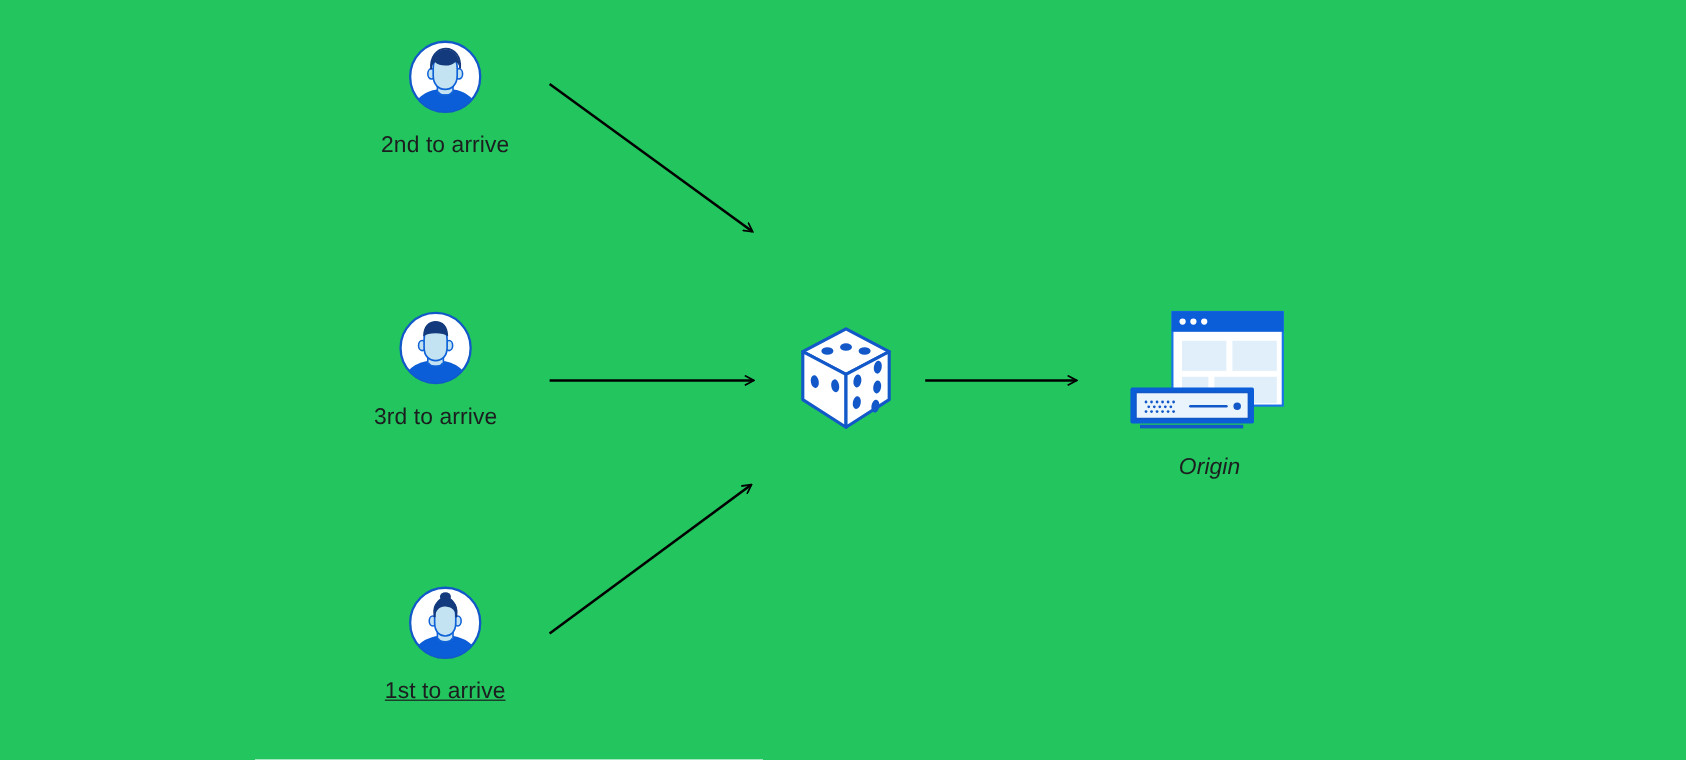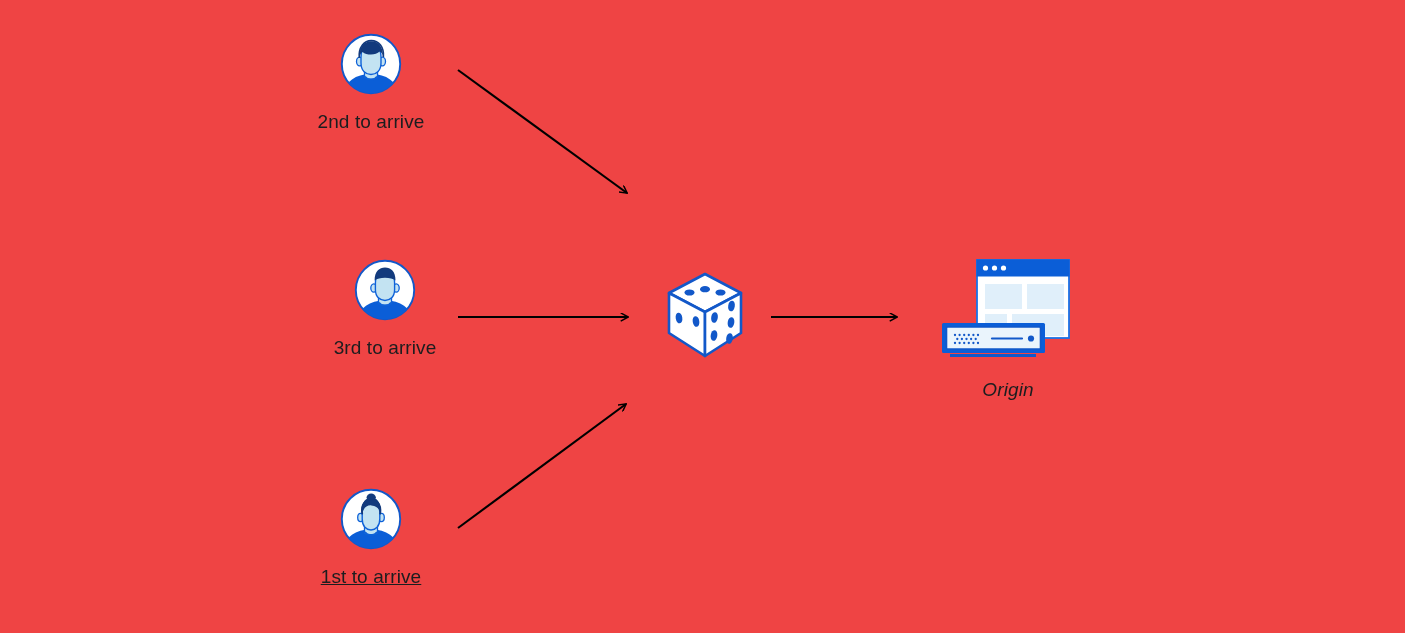--- a/index.html
+++ b/index.html
@@ -8,21 +8,21 @@
     background: #ffffff;
   }
   body {
     font-family: "Liberation Sans", sans-serif;
     -webkit-font-smoothing: antialiased;
   }
   #canvas {
     position: relative;
     width: 1405px;
     height: 633px;
-    background: #ef4444;
+    background: #22c55e;
     overflow: hidden;
   }
   .node {
     position: absolute;
   }
   .node-label {
     position: absolute;
     width: 100%;
     text-align: center;
     font-size: 19px;
@@ -103,21 +103,21 @@
           <path d="M19.6 24.5 C18.6 15 24 8.3 31 8.3 C38.6 8.3 43.6 14.2 43 23.8
                    C42.6 21 41.4 19.2 39.6 18.6 C37.6 20.6 34.6 21.6 31 21.6
                    C27.6 21.6 24.6 20.8 22.6 18.9 C20.8 19.8 20 21.8 19.6 24.5 Z" fill="#123a7d"></path>
           <path d="M19.3 24.8 C18.3 14.5 24.2 7.6 31.2 7.6 C38.9 7.6 44.2 13.8 43.4 24" fill="none" stroke="#123a7d" stroke-width="1.6"></path>
         </g>
       </svg>
     </div>
     <div class="node-label" style="top:78px;">2nd to arrive</div>
   </div>
 
-  <div class="node user-node" style="left:320px; top:259px; width:130px; height:120px;text-decoration:underline;">
+  <div class="node user-node" style="left:298px; top:259px; width:130px; height:120px;text-decoration:underline;">
     <div class="user-icon-wrap">
       <svg class="icon-svg" width="62" height="62" viewBox="0 0 62 62" xmlns="http://www.w3.org/2000/svg">
         <defs>
           <clipPath id="clipB">
               <circle cx="31" cy="31" r="29.2"></circle>
             </clipPath>
         </defs>
         <circle cx="31" cy="31" r="29.2" fill="#ffffff" stroke="#1258c9" stroke-width="1.9"></circle>
         <g clip-path="url(#clipB)">
           <path d="M31 41.5 C 14 41.5 4 50 2 64 L60 64 C58 50 48 41.5 31 41.5 Z" fill="#0b5ed7"></path>

